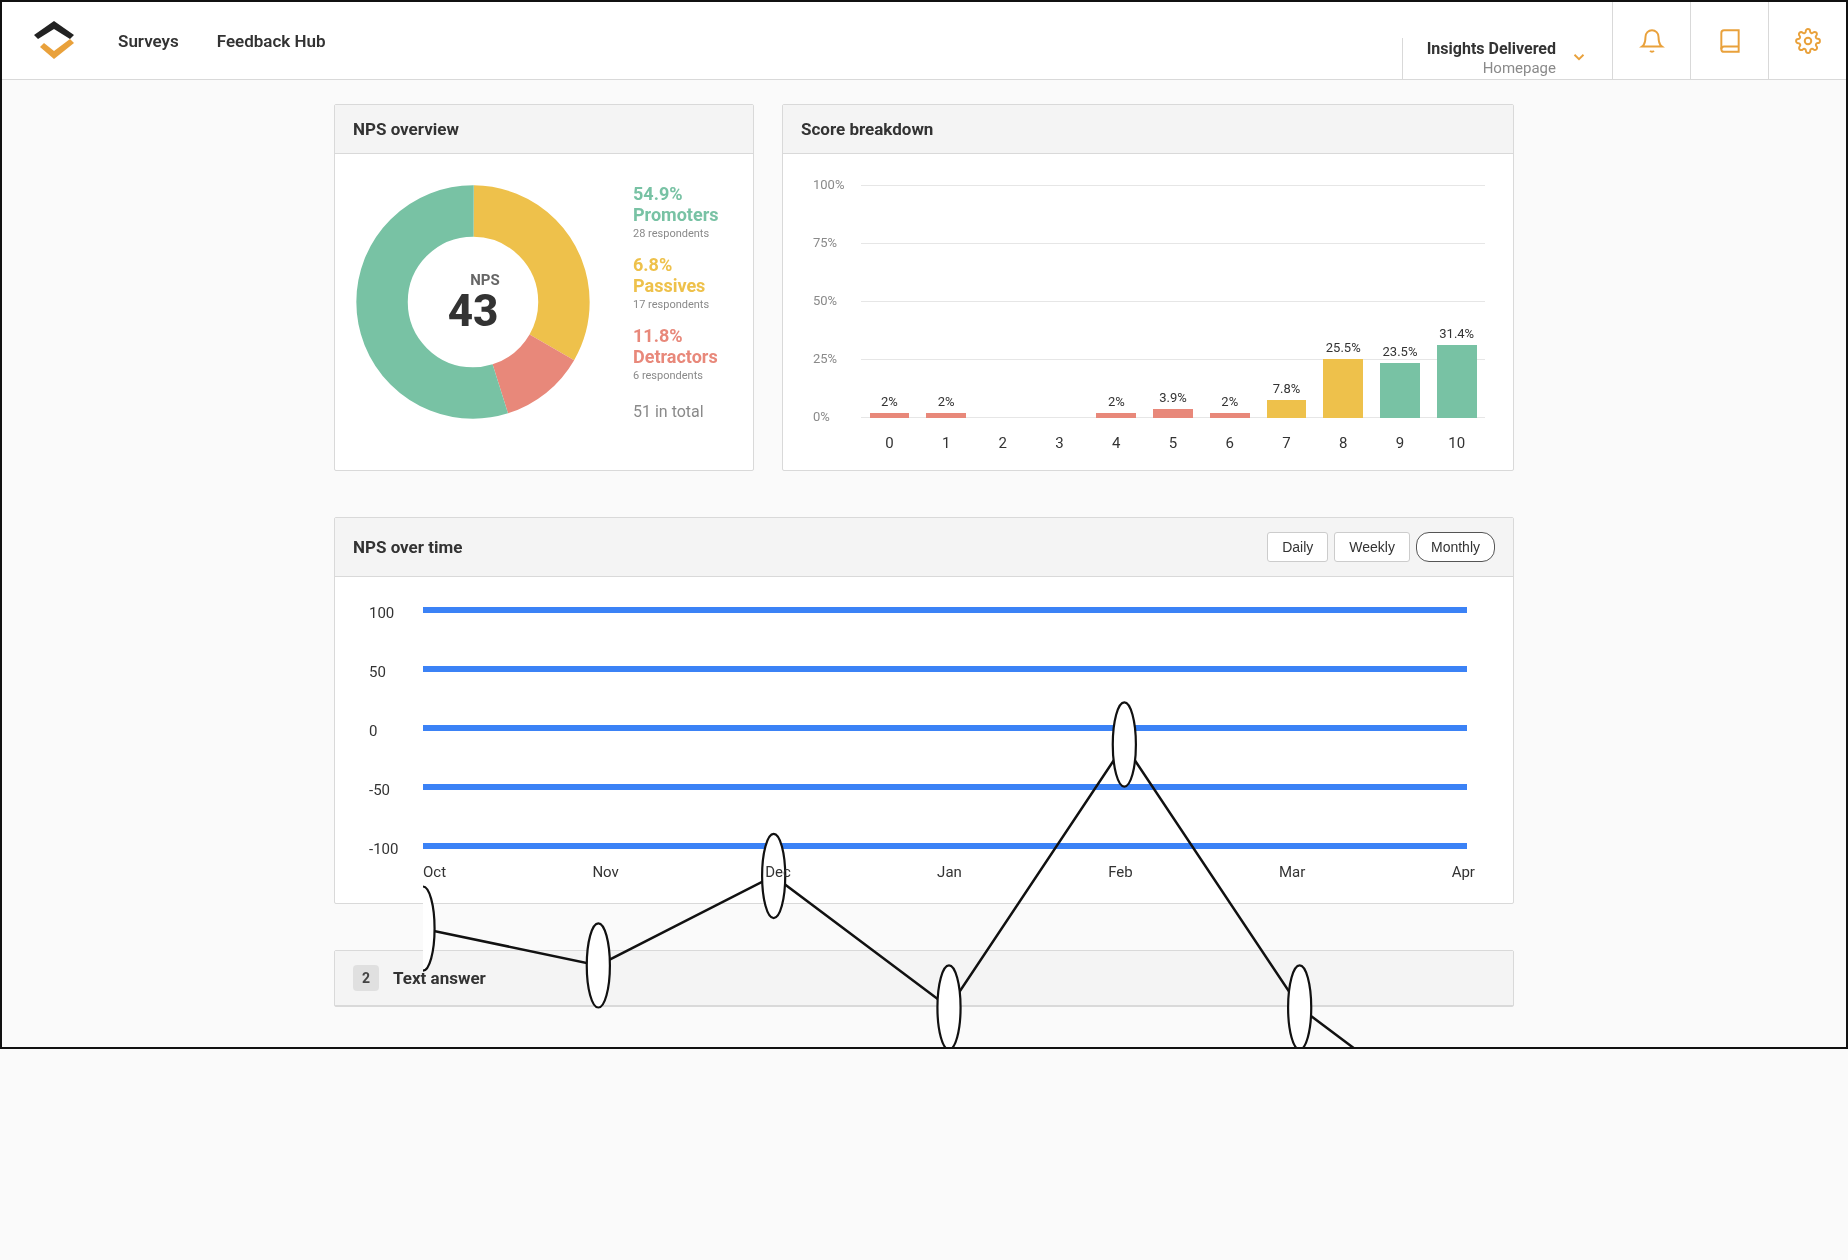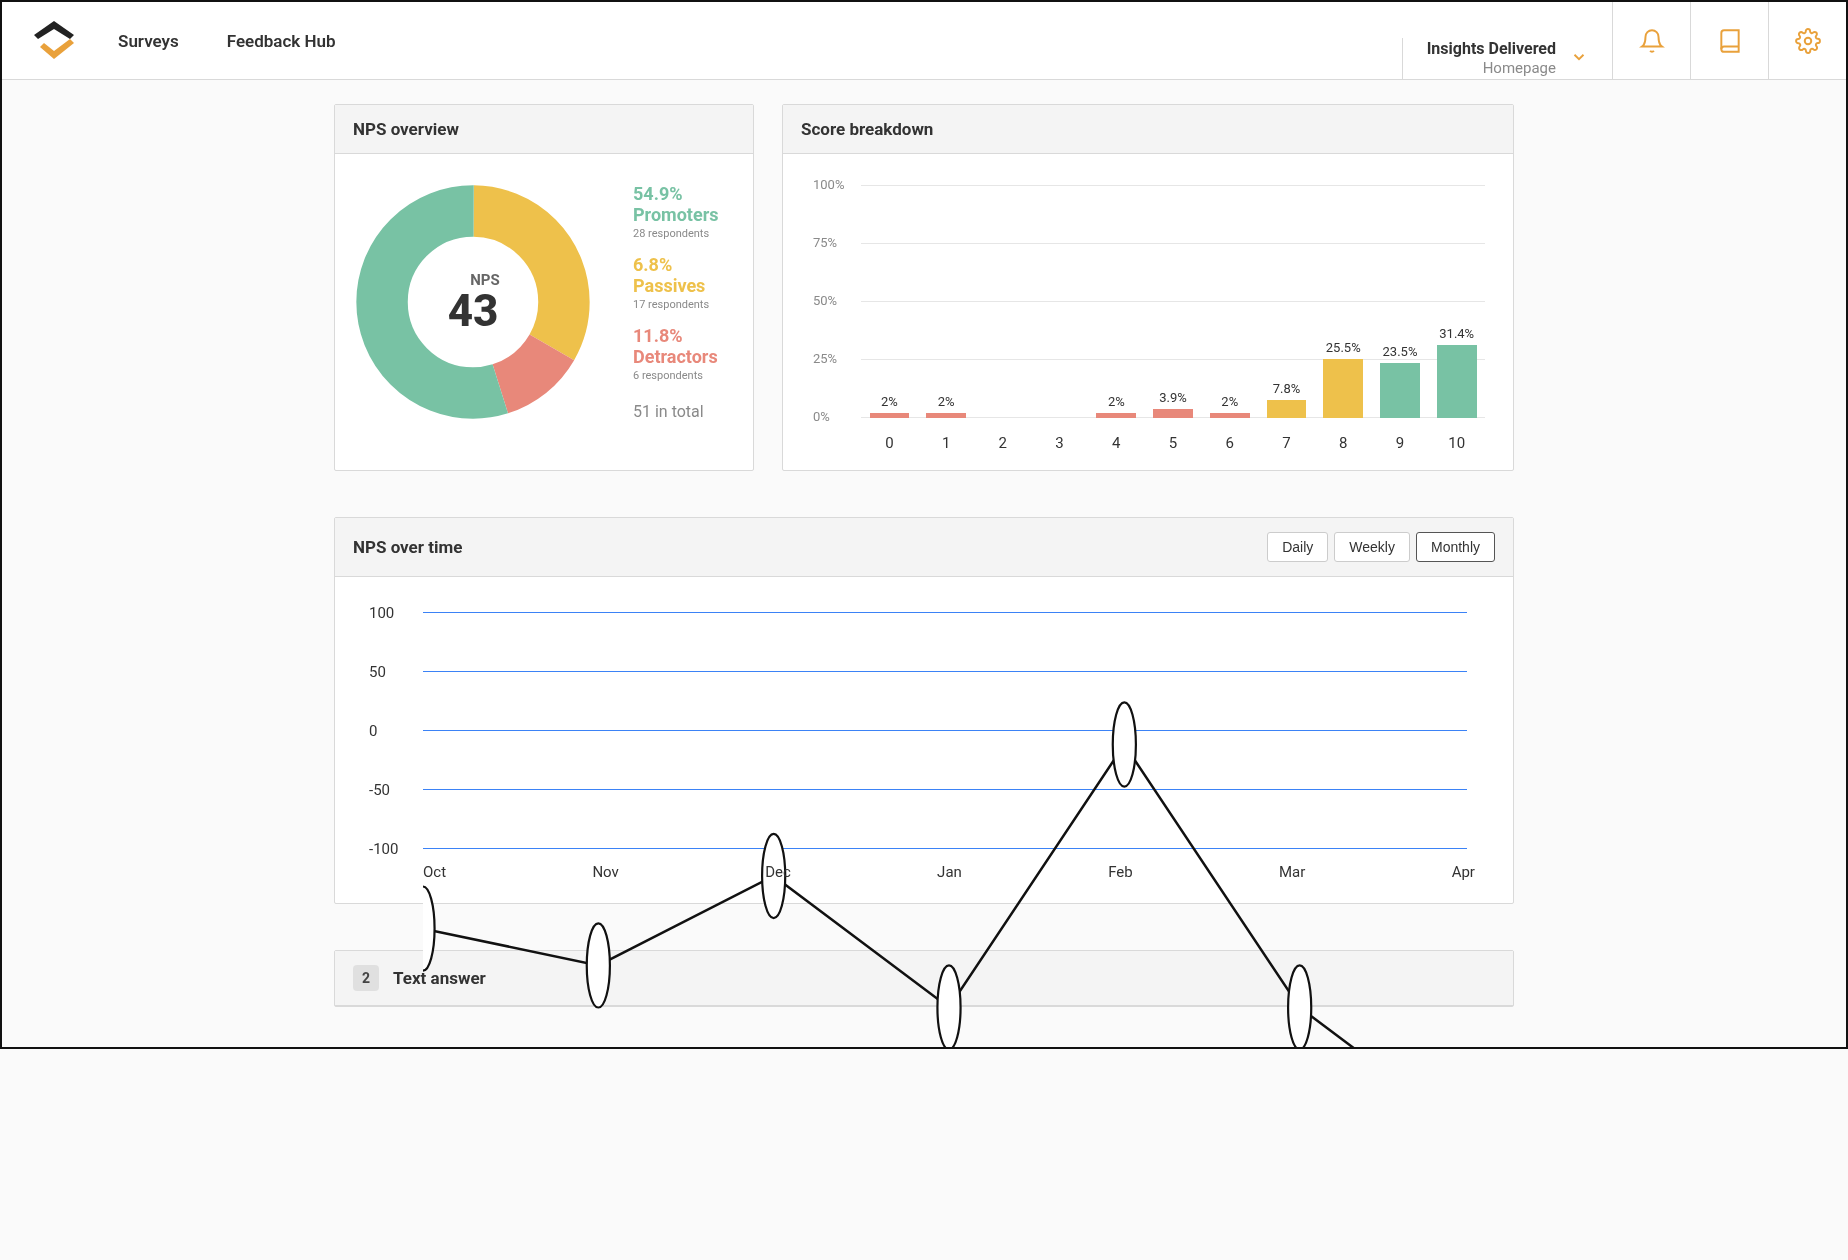--- a/index.html
+++ b/index.html
@@ -13,21 +13,21 @@
     --red:#e8887a;
     --orange:#e9a13b;
     --bg:#fafafa;
   }
   *{box-sizing:border-box;}
   body{margin:0;background:var(--bg);font-family:-apple-system,BlinkMacSystemFont,"Segoe UI",Roboto,Helvetica,Arial,sans-serif;color:var(--text);font-size:14px;border:2px solid #111;}
   
   .topbar{display:flex;align-items:stretch;background:#fff;border-bottom:1px solid var(--border);height:78px;}
   .logo{display:flex;align-items:center;padding:0 28px;}
   .logo svg{width:48px;height:48px;}
-  .nav{display:flex;align-items:center;gap:48px;padding-left:12px;}
+  .nav{display:flex;align-items:center;gap:38px;padding-left:12px;}
   .nav a{color:var(--text);text-decoration:none;font-size:17px;font-weight:600;}
   .spacer{flex:1;}
   .account{display:flex;align-items:center;border-left:1px solid var(--border);padding:0 24px;gap:14px;margin-top:36px;}
   .account .acc-text{text-align:right;line-height:1.25;}
   .account .acc-name{font-weight:700;font-size:16px;}
   .account .acc-sub{color:var(--muted);font-size:15px;}
   .chev{color:var(--orange);}
   .iconbtn{width:78px;display:flex;align-items:center;justify-content:center;border-left:1px solid var(--border);color:var(--orange);}
   .iconbtn svg{width:26px;height:26px;}
   
@@ -54,24 +54,24 @@
   .bars{position:absolute;left:60px;right:10px;bottom:34px;top:14px;display:flex;align-items:flex-end;}
   .barcol{flex:1;display:flex;flex-direction:column;align-items:center;justify-content:flex-end;height:100%;position:relative;}
   .barcol .bar{width:70%;}
   .barcol .blabel{position:absolute;font-size:13px;color:#333;white-space:nowrap;}
   .xaxis{position:absolute;left:60px;right:10px;bottom:0;display:flex;}
   .xaxis div{flex:1;text-align:center;font-size:15px;color:#333;}
   
   .linepanel .panel-header{justify-content:space-between;}
   .seg{display:flex;gap:6px;}
   .seg button{background:#fff;border:1px solid #ccc;padding:6px 14px;font-size:14px;border-radius:3px;cursor:pointer;color:#333;}
-  .seg button.active{border-color:#555;}
+  .seg button.active{border-color:#555;border-radius:13px;}
   .linechart{position:relative;height:290px;padding:18px 20px 0 70px;}
   .lgrid{position:absolute;left:70px;right:20px;top:18px;bottom:36px;}
-  .lgrid .gl{position:absolute;left:0;right:8px;border-top:1px solid #3b82f6;}
+  .lgrid .gl{position:absolute;left:0;right:8px;border-top:6px solid #3b82f6;}
   .lgrid .gl span{position:absolute;left:-54px;top:-9px;font-size:15px;color:#333;}
   .lsvg{position:absolute;left:70px;right:20px;top:18px;bottom:36px;}
   .lxaxis{position:absolute;left:70px;right:20px;bottom:4px;display:flex;justify-content:space-between;font-size:15px;color:#333;}
   
   .count-badge{background:#e0e0e0;border-radius:4px;min-width:26px;height:26px;display:inline-flex;align-items:center;justify-content:center;font-size:14px;font-weight:700;color:#444;}
 </style>
 </head>
 <body>
 
 <div class="topbar">

